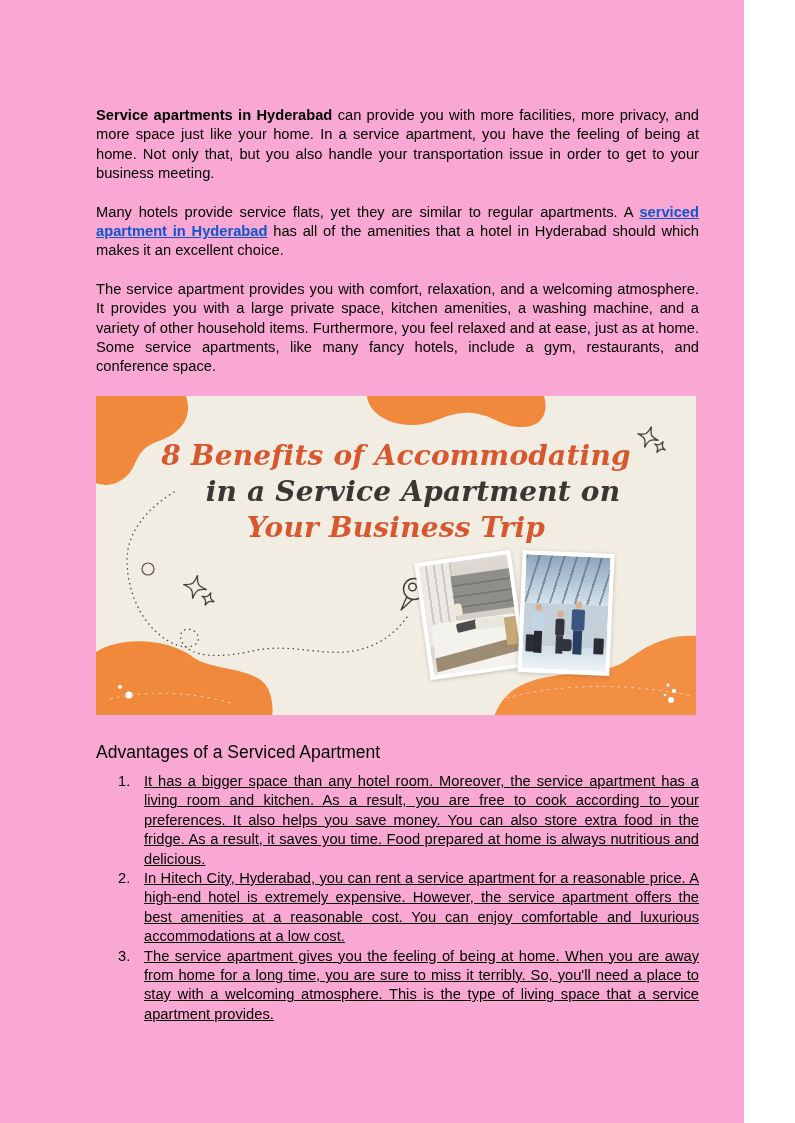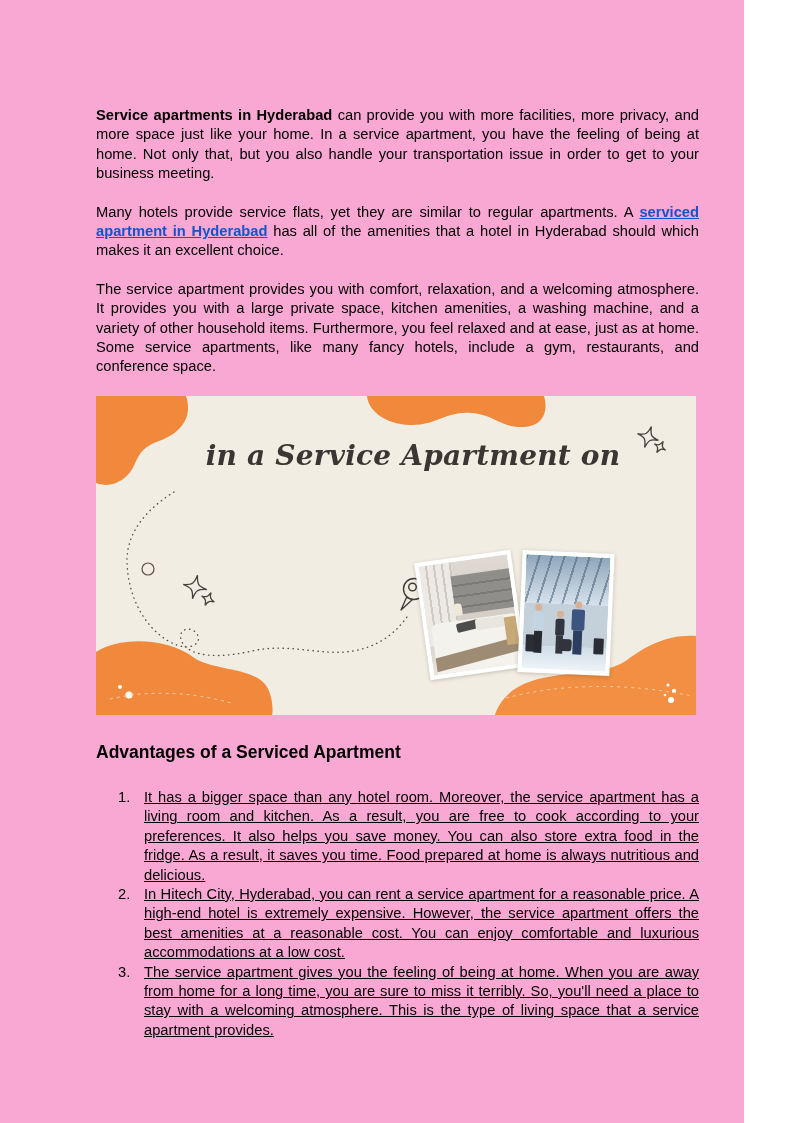--- a/index.html
+++ b/index.html
@@ -59,21 +59,21 @@
   .pw2{left:38%;} .pw2 .torso{width:9px;height:17px;background:#33363e;}
   .pw2 .legs{width:7px;height:18px;background:#33363e;}
   .pm{left:57%;}  .pm .torso{width:13px;height:21px;background:#3c5480;}
   .pm .legs{width:9px;height:24px;background:#2c3e60;}
   .luggage{position:absolute;background:#2a2d36;border-radius:1px;}
   .lg1{left:3%;bottom:15%;width:11px;height:17px;}
   .lg2{right:4%;bottom:15%;width:10px;height:16px;}
   .lg3{left:44%;bottom:17%;width:12px;height:12px;background:#31343c;border-radius:3px;}
 
   
-  h2.section-heading{font-size:17.5px;line-height:23px;font-weight:700;color:#000;margin:0 0 24px;}
+  h2.section-heading{font-size:17.5px;line-height:23px;font-weight:400;color:#000;margin:0 0 8px;}
   .num-list{margin:0;padding:0;}
   .li{display:flex;font-size:14.7px;line-height:19.4px;color:#000;}
   .li .num{flex:none;width:48px;padding-left:22px;box-sizing:border-box;}
   .li .li-text{flex:1;text-align:justify;text-decoration:underline;}
 </style>
 </head>
 <body>
 
 <div class="page">
   <div class="content">
@@ -124,21 +124,23 @@
         </g>
 
         <g>
           <path d="M310.5 201.5 L305 214 L316.5 203.5 Z" fill="#f2ede3" stroke="#3f3a35" stroke-width="1.3" stroke-linejoin="round"></path>
           <circle cx="318" cy="193" r="10.5" fill="#f2ede3" stroke="#3f3a35" stroke-width="1.4"></circle>
           <circle cx="316.5" cy="191" r="3.8" fill="none" stroke="#3f3a35" stroke-width="1.4"></circle>
         </g>
       </svg>
 
       <div class="banner-title">
+        <div class="t-orange">8 Benefits of Accommodating</div>
         <div class="t-dark">in a Service Apartment on</div>
+        <div class="t-orange">Your Business Trip</div>
       </div>
 
       <div class="photo photo1">
         <div class="photo-inner">
           <div class="bed-wall"></div>
           <div class="bed-window"></div>
           <div class="bed-headboard"></div>
           <div class="bed-lamp"></div>
           <div class="bed-body">
             <div class="bed-pillow1"></div>

